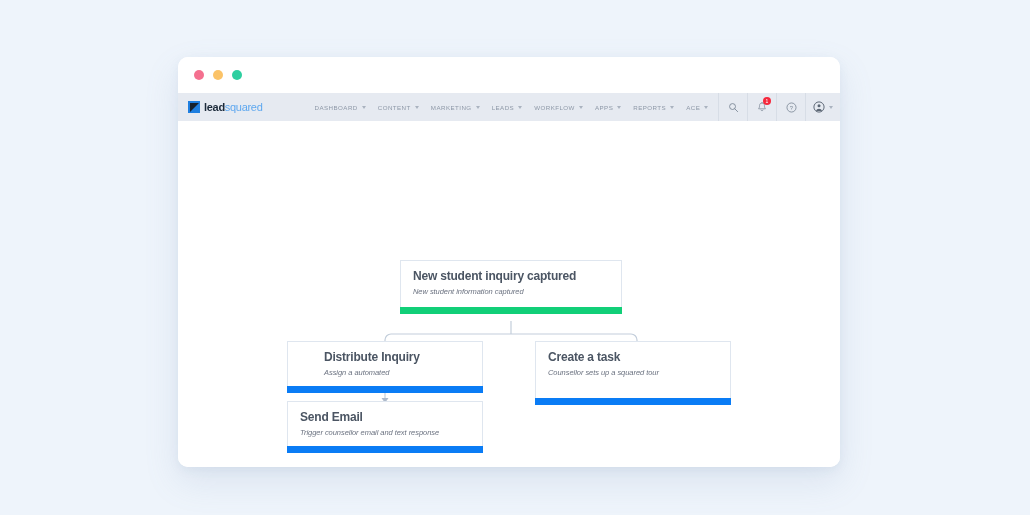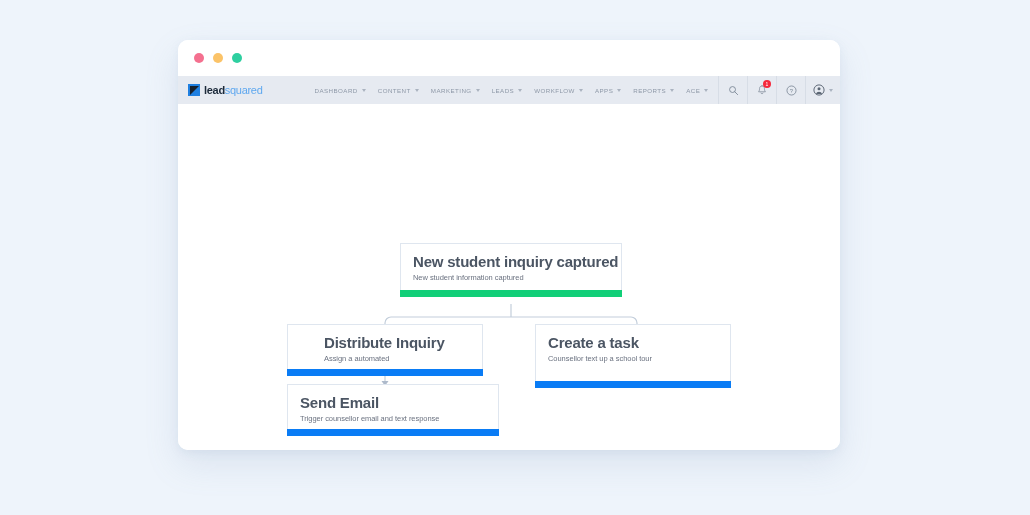--- a/index.html
+++ b/index.html
@@ -12,21 +12,21 @@
     background: #eef4fb;
     font-family: "Liberation Sans", sans-serif;
     overflow: hidden;
     position: relative;
   }
 
   
   #browser-window {
     position: absolute;
     left: 178px;
-    top: 40px;
+    top: 57px;
     width: 662px;
     height: 410px;
     background: #ffffff;
     border-radius: 10px;
     box-shadow: 0 14px 34px rgba(120,145,180,0.16), 0 3px 10px rgba(120,145,180,0.10);
     overflow: hidden;
   }
 
   
   #titlebar {
@@ -159,39 +159,40 @@
     padding: 9px 12px 0 12px;
   }
   .node-bar {
     position: absolute;
     left: -1px;
     right: -1px;
     bottom: -1px;
     height: 7px;
   }
   .node-title {
-    font-size: 15px;
+    font-size: 12px;
     font-weight: bold;
     color: #4b5563;
     letter-spacing: -0.2px;
     line-height: 1.15;
     white-space: nowrap;
   }
   .node-sub {
     margin-top: 3px;
     font-size: 7.5px;
     color: #6b7280;
     letter-spacing: -0.05px;
     white-space: nowrap;
+    font-style: italic;
   }
 
   #node-trigger { left: 222px; top: 139px; width: 222px; height: 54px; }
   #node-distribute { left: 109px; top: 220px; width: 196px; height: 52px; padding-left: 36px; }
   #node-task { left: 357px; top: 220px; width: 196px; height: 64px; }
-  #node-email { left: 109px; top: 280px; width: 212px; height: 52px; }
+  #node-email { left: 109px; top: 280px; width: 196px; height: 52px; }
 
   #connectors {
     position: absolute;
     left: 0; top: 0;
     width: 662px; height: 346px;
     pointer-events: none;
   }
 </style>
 </head>
 <body>
@@ -304,21 +305,21 @@
     </div>
 
     <div class="node" id="node-distribute">
       <div class="node-title">Distribute Inquiry</div>
       <div class="node-sub">Assign a automated</div>
       <div class="node-bar" style="background:#0a7cf5"></div>
     </div>
 
     <div class="node" id="node-task">
       <div class="node-title">Create a task</div>
-      <div class="node-sub">Counsellor text up a school tour</div>
+      <div class="node-sub">Counsellor sets up a squared tour</div>
       <div class="node-bar" style="background:#0a7cf5"></div>
     </div>
 
     <div class="node" id="node-email">
       <div class="node-title">Send Email</div>
       <div class="node-sub">Trigger counsellor email and text response</div>
       <div class="node-bar" style="background:#0a7cf5"></div>
     </div>
 
   </div>

